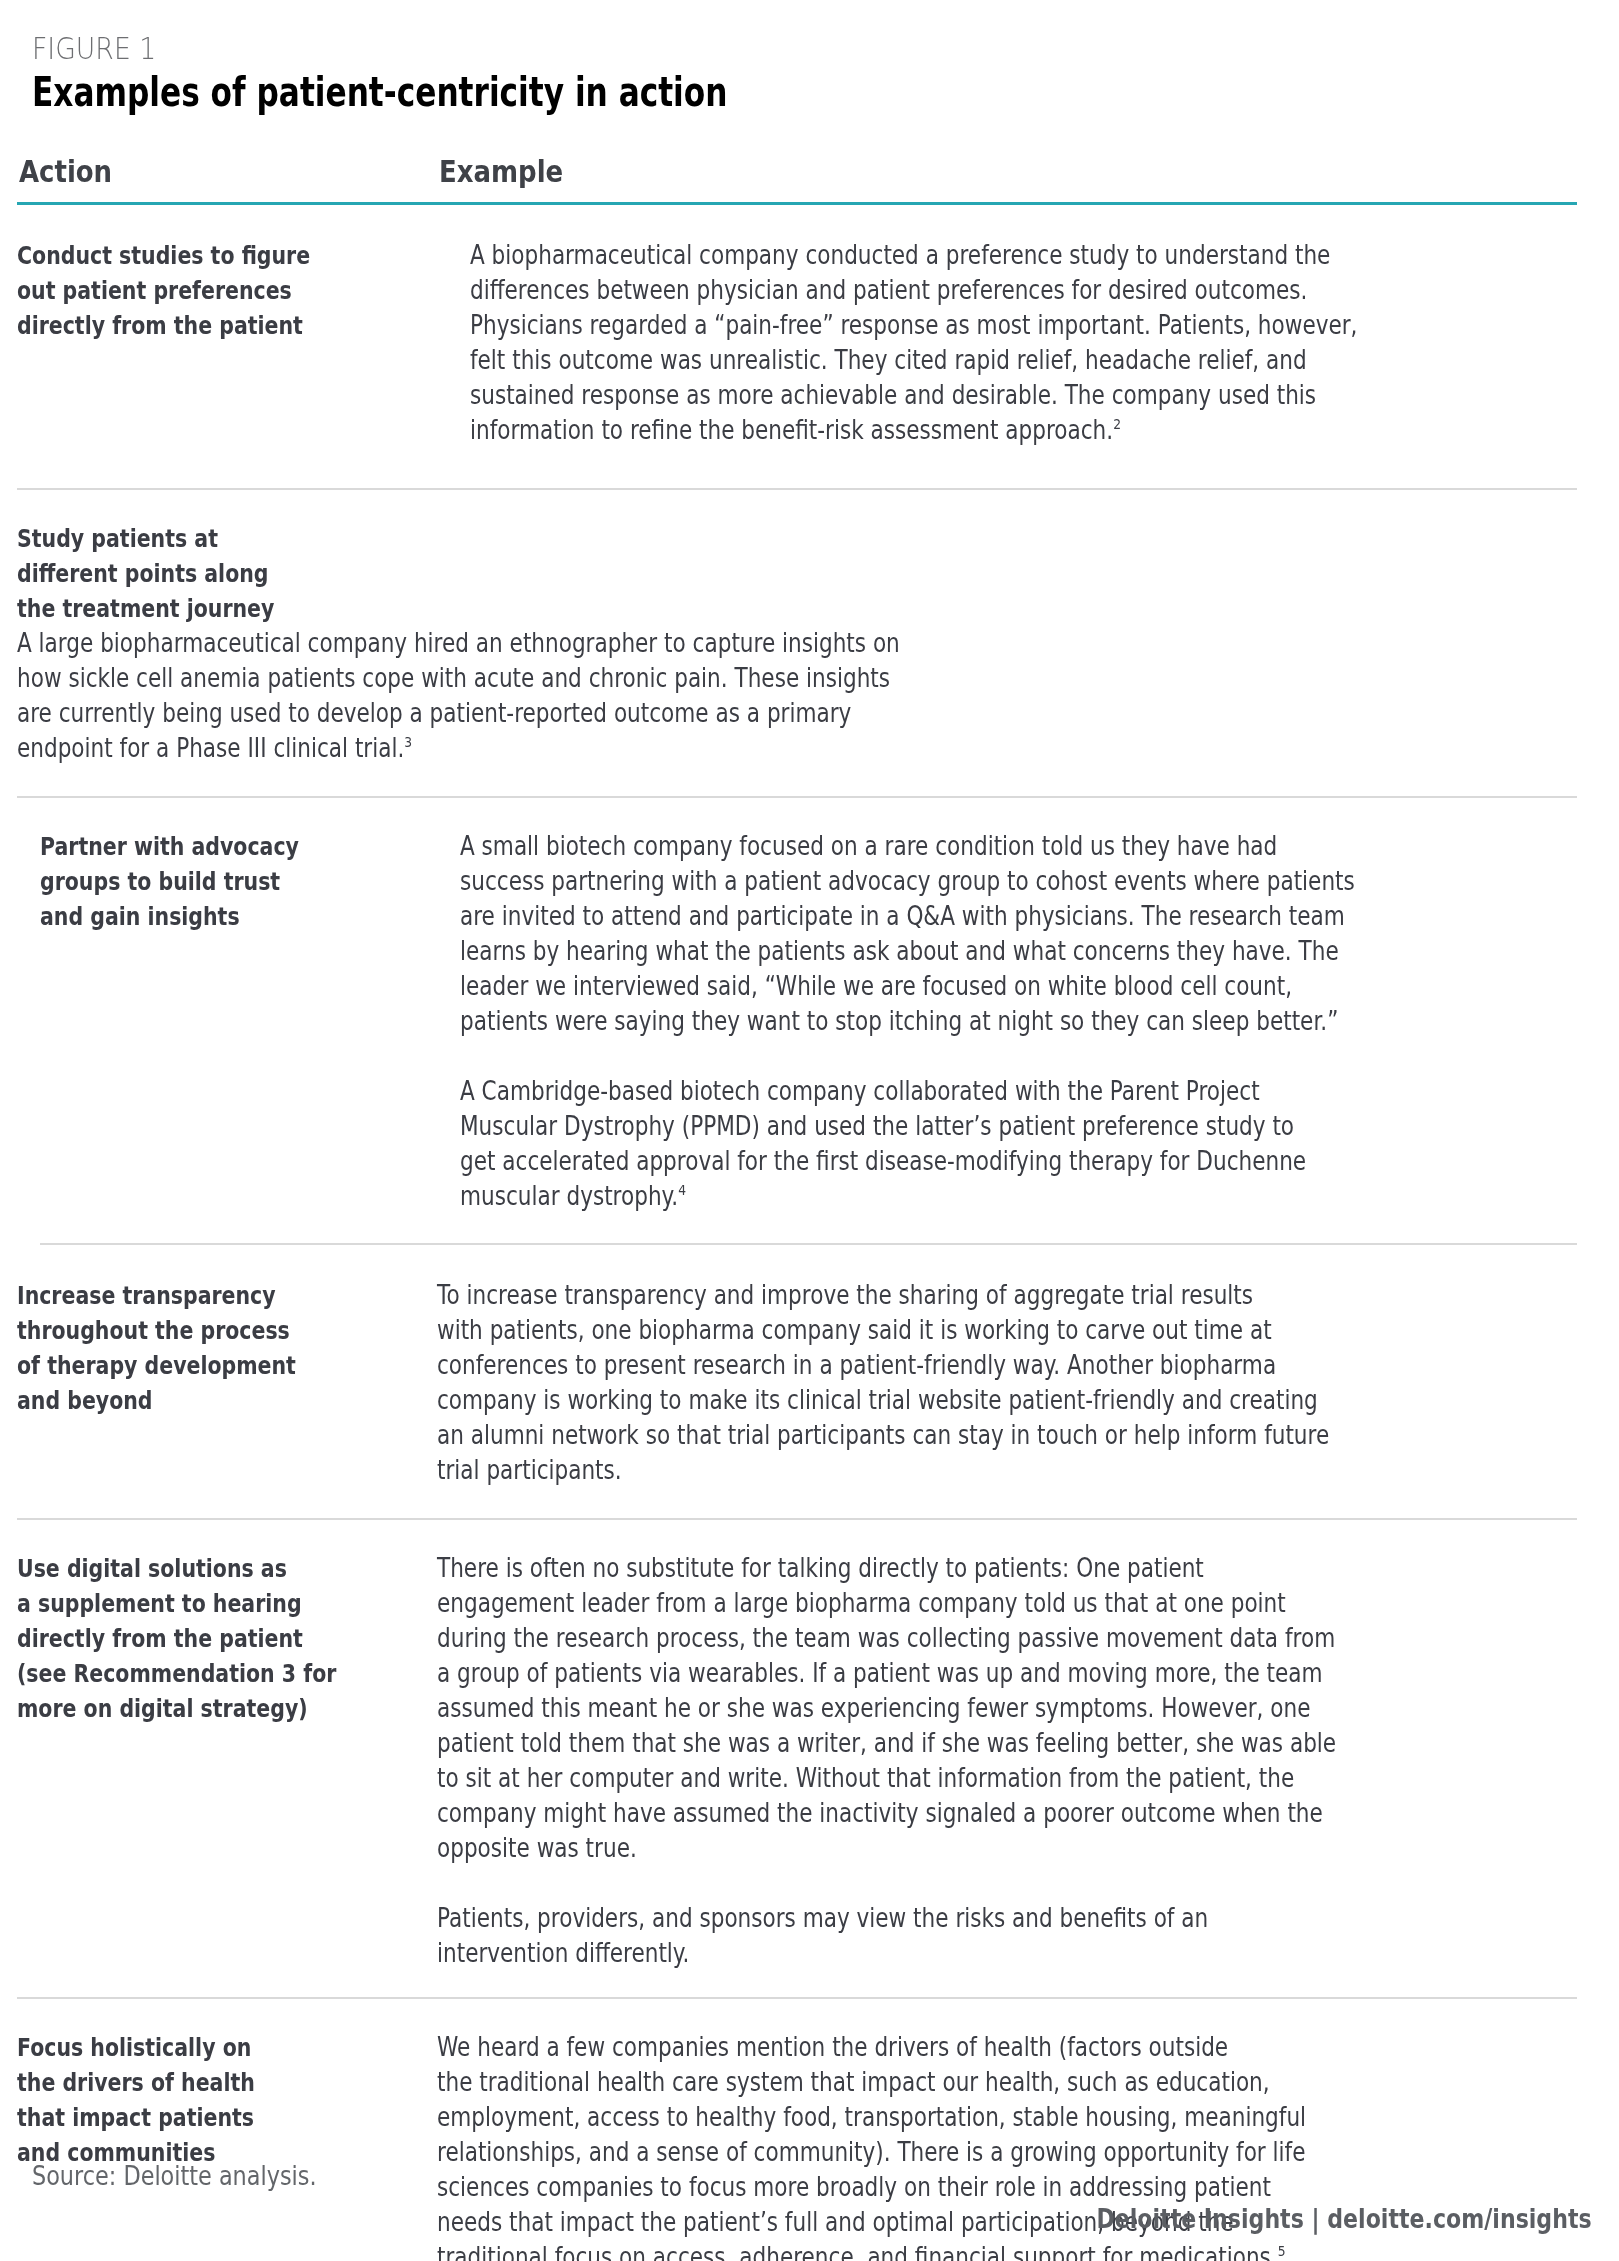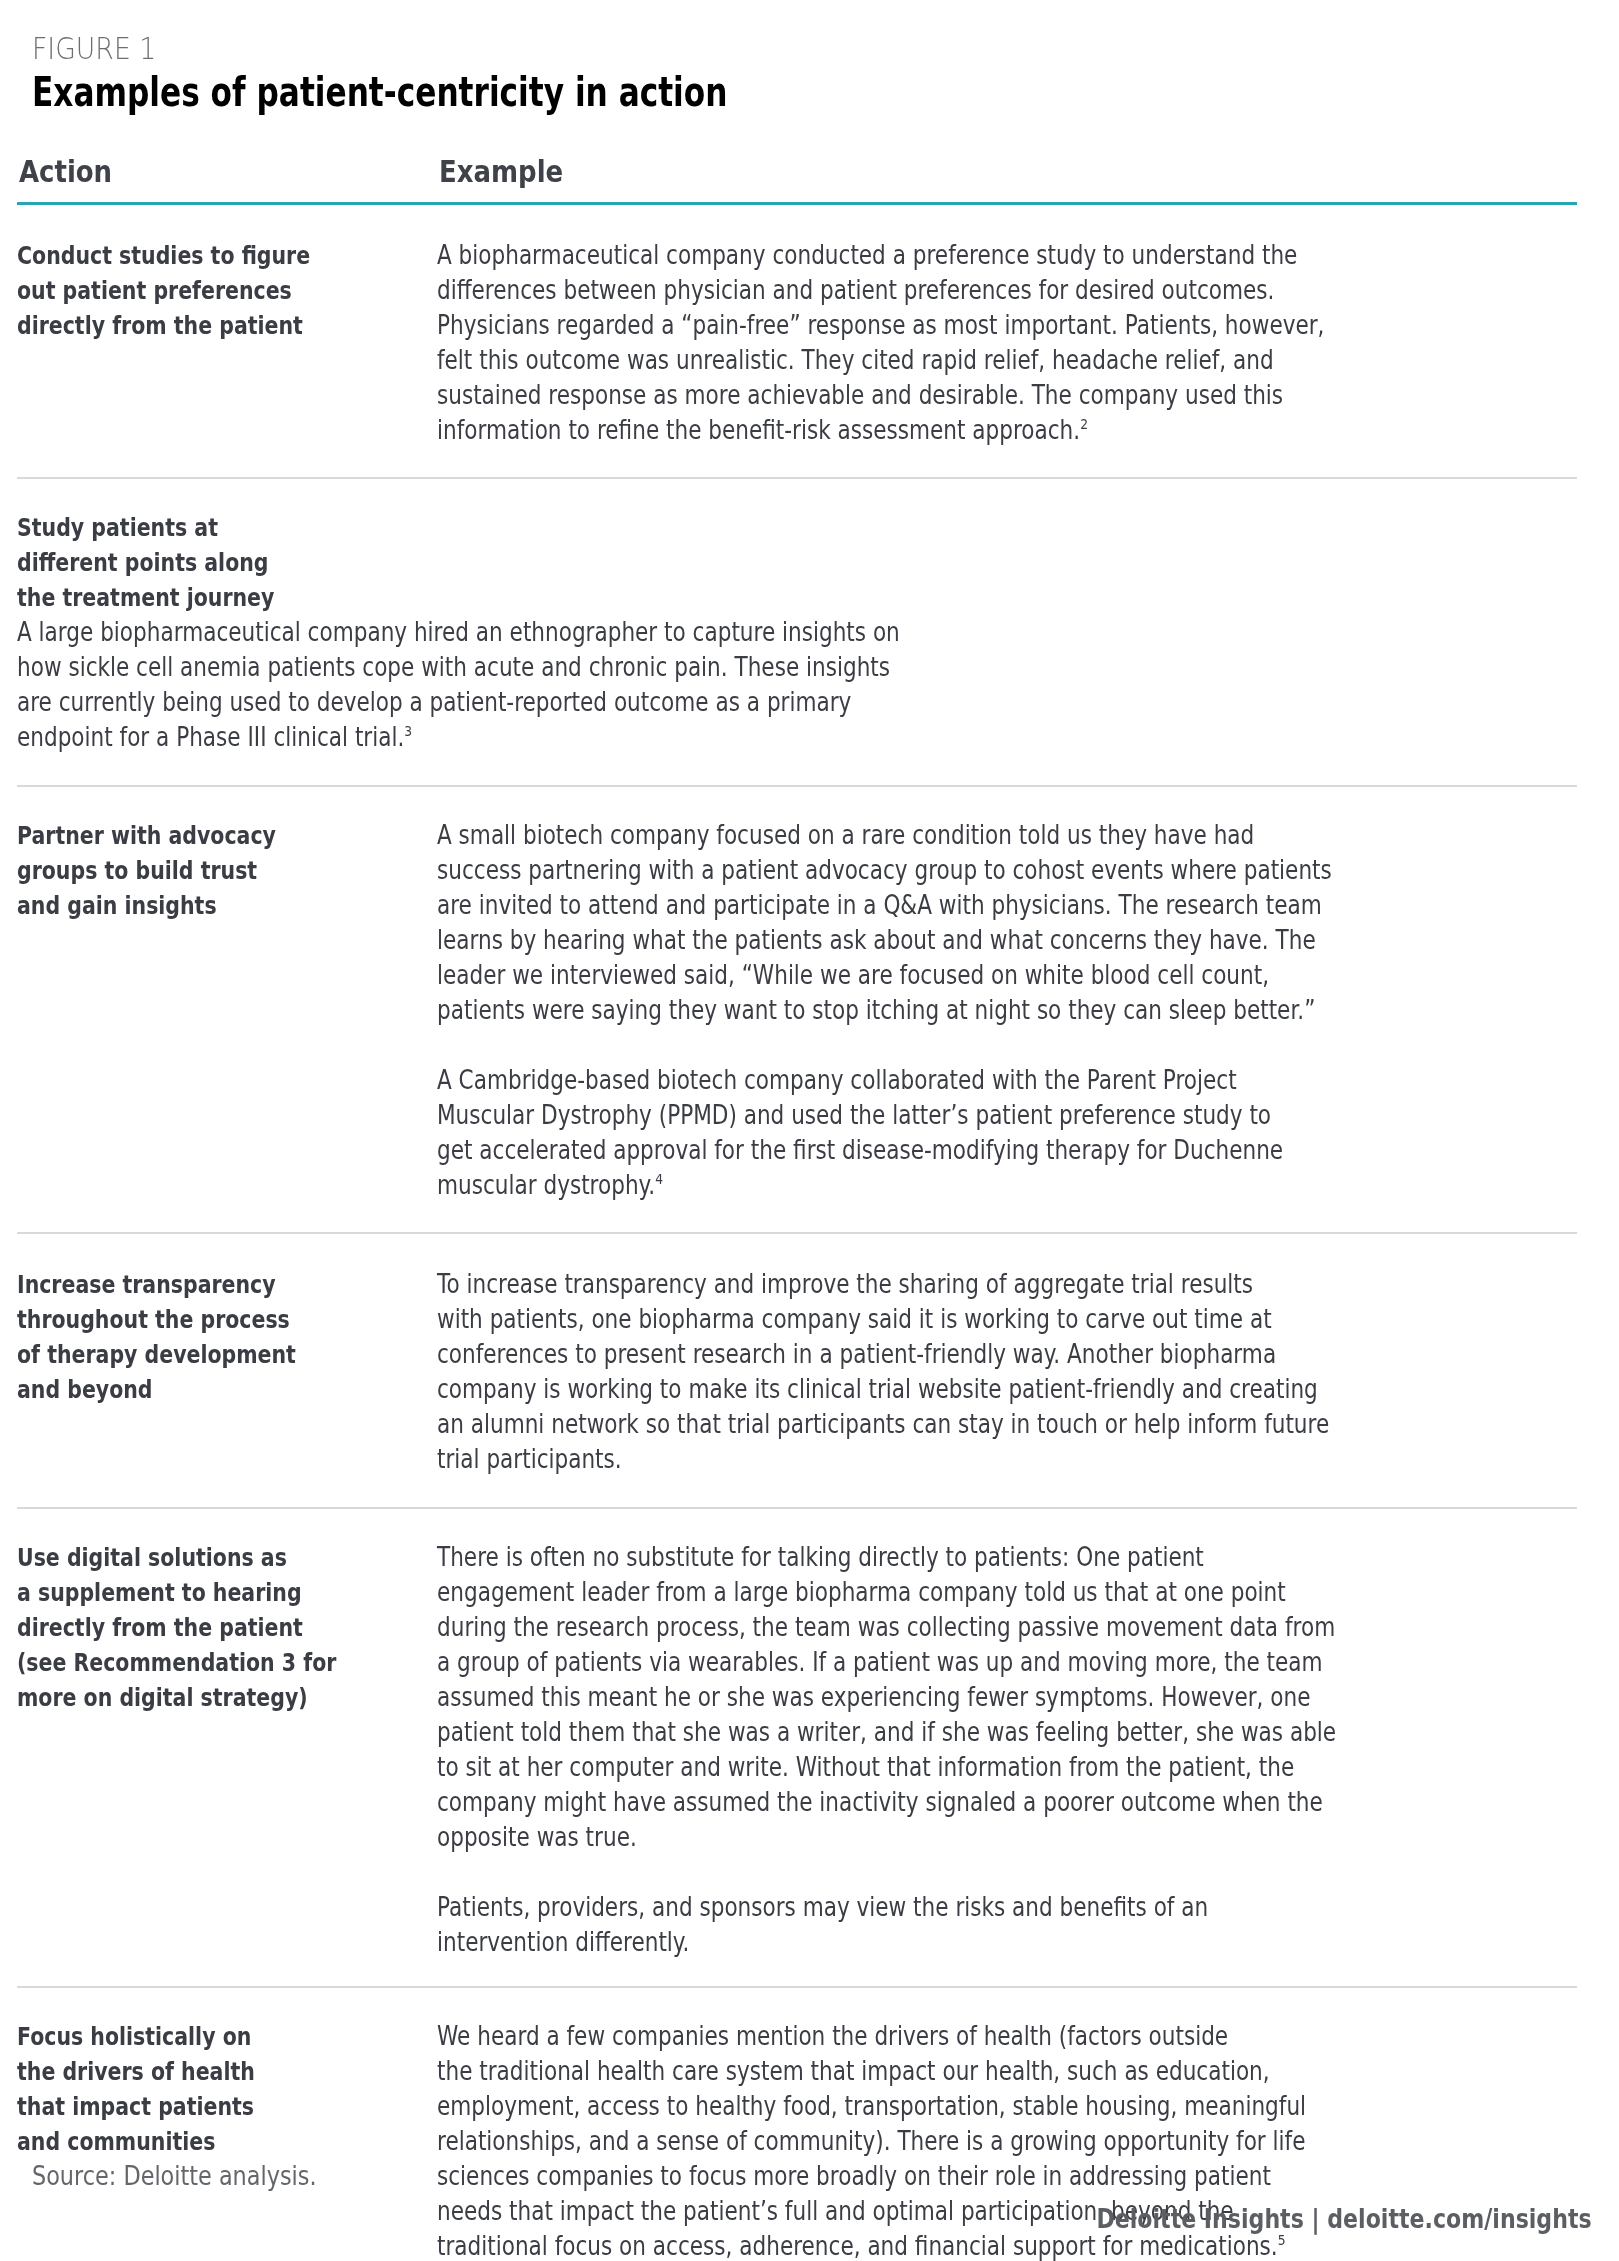--- a/index.html
+++ b/index.html
@@ -76,21 +76,21 @@
 
 <div class="fig-label">FIGURE 1</div>
 <div class="fig-title">Examples of patient-centricity in action</div>
 
 <div class="table">
   <div class="thead">
     <div class="th c1">Action</div>
     <div class="th c2">Example</div>
   </div>
   <div id="rows">
-      <div class="row" style="padding-top: 33px; padding-bottom: 29px;">
+      <div class="row" style="padding-top: 33px; padding-bottom: 40px; gap: 33px;">
         <div class="c-action">
           <div class="inner">
             <div>Conduct studies to figure</div>
             <div>out patient preferences</div>
             <div>directly from the patient</div>
           </div>
         </div>
         <div class="c-example">
           <div class="inner">
             <div class="para">
@@ -116,21 +116,21 @@
           <div class="inner">
             <div class="para">
               <div><span>A large biopharmaceutical company hired an ethnographer to capture insights on</span></div>
               <div><span>how sickle cell anemia patients cope with acute and chronic pain. These insights</span></div>
               <div><span>are currently being used to develop a patient-reported outcome as a primary</span></div>
               <div><span>endpoint for a Phase III clinical trial.</span><span class="sup">3</span></div>
             </div>
           </div>
         </div>
       </div>
-      <div class="row" style="padding-top: 31px; padding-bottom: 29.5px;">
+      <div class="row" style="padding-top: 31px; padding-bottom: 29.5px; margin-left: 23px;">
         <div class="c-action">
           <div class="inner">
             <div>Partner with advocacy</div>
             <div>groups to build trust</div>
             <div>and gain insights</div>
           </div>
         </div>
         <div class="c-example">
           <div class="inner">
             <div class="para">

